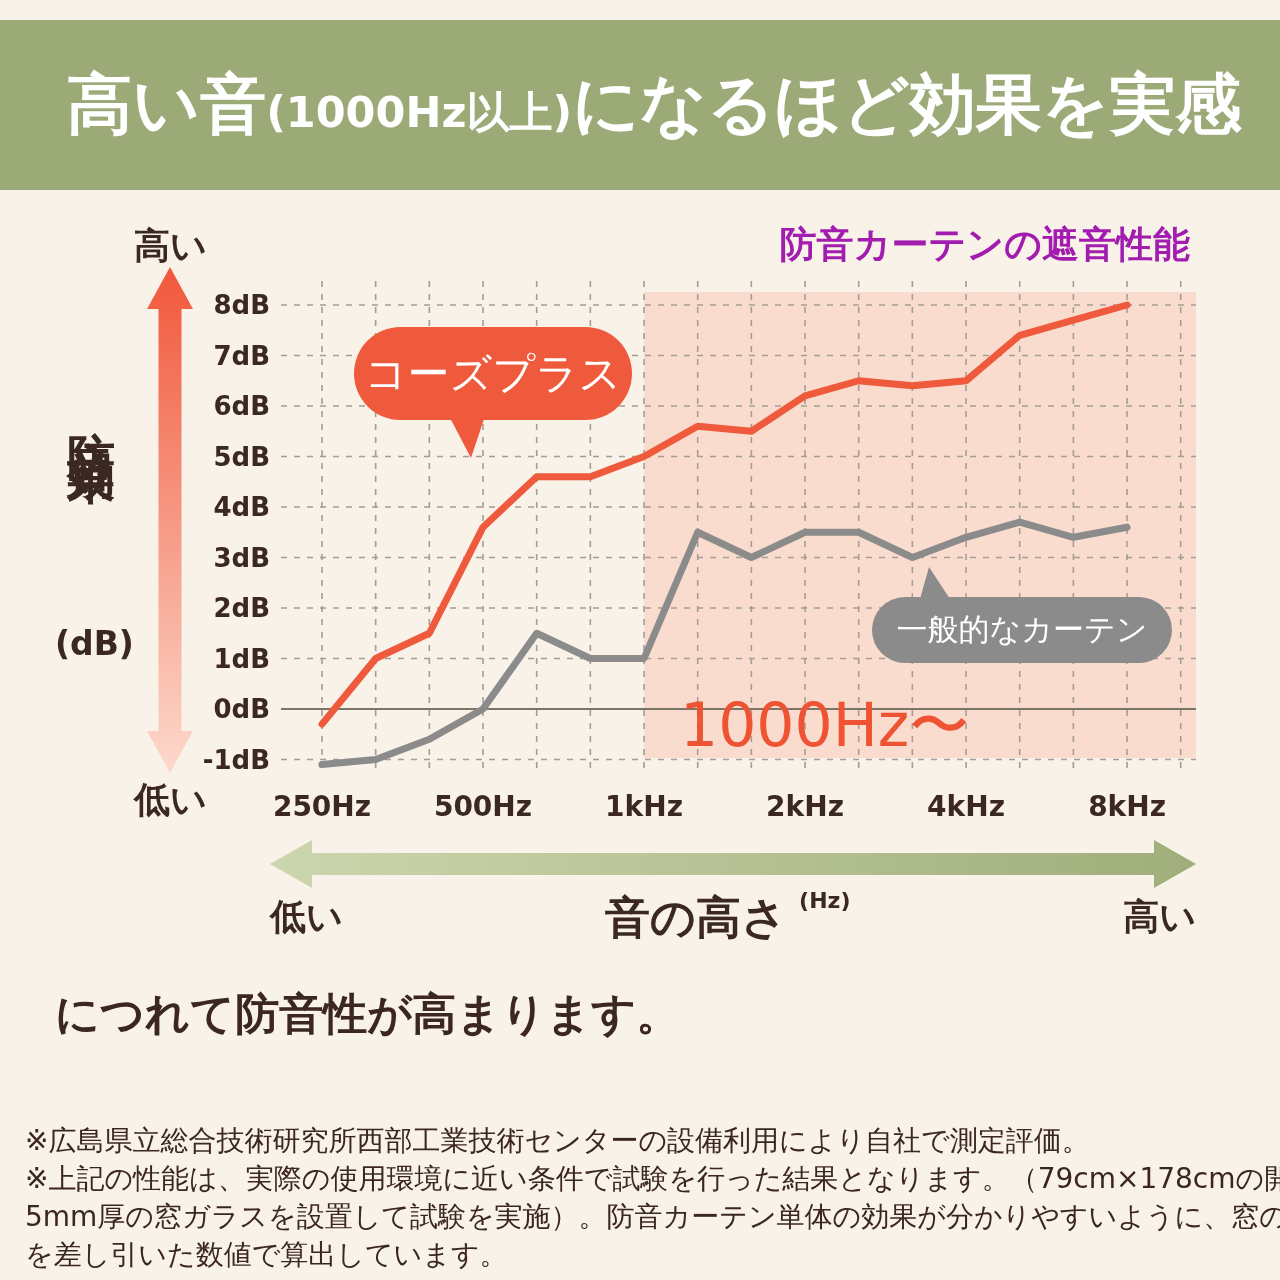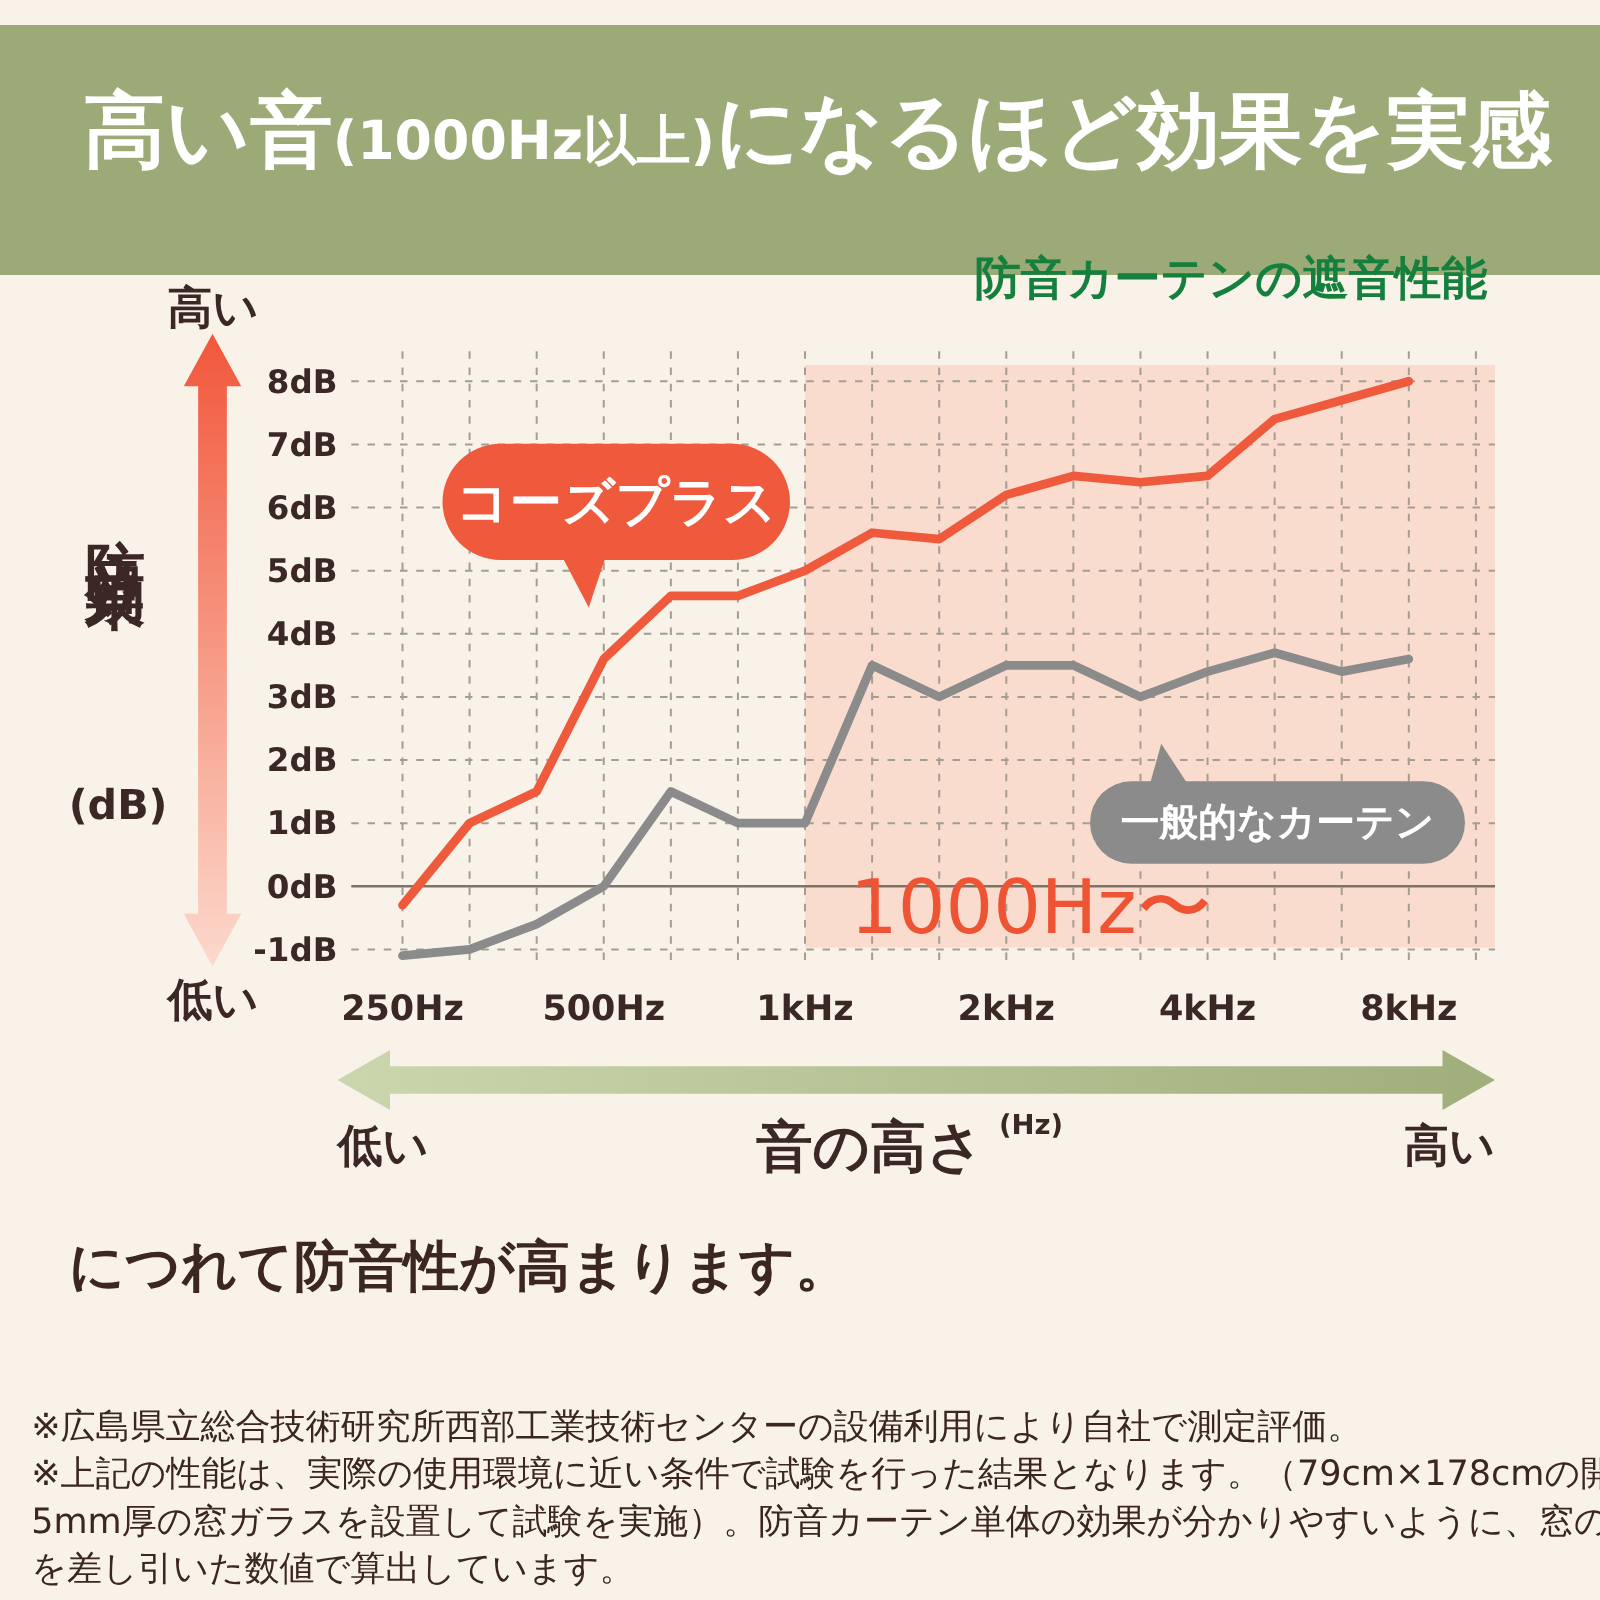--- a/index.html
+++ b/index.html
@@ -8,50 +8,50 @@
     position: relative;
     background: #f8f2e9;
     color: #3b2824;
     font-family: "DejaVu Sans", "Liberation Sans", sans-serif;
     overflow: hidden;
   }
   .abs { position: absolute; }
 
   
   .banner {
-    position: absolute; left: 0; top: 20px; width: 1280px; height: 200px;
+    position: absolute; left: 0; top: 20px; width: 1280px; height: 170px;
     background: #9caa78; text-align: center; line-height: 170px;
     color: #ffffff; white-space: nowrap; padding-left: 28px;
   }
   .banner .big   { font-size: 66px; font-weight: bold; }
   .banner .small { font-size: 43px; font-weight: bold; }
 
   
   .chart-title {
-    position: absolute; right: 90px; top: 198px;
-    font-size: 37px; font-weight: bold; color: #15803d; white-space: nowrap; font-family: Liberation Serif, serif;
+    position: absolute; right: 90px; top: 220px;
+    font-size: 37px; font-weight: bold; color: #a21caf; white-space: nowrap; font-family: Liberation Serif, serif;
   }
   .y-high { position: absolute; left: 134px; top: 222px; font-size: 36px; font-weight: bold; }
   .y-low  { position: absolute; left: 134px; top: 776px; font-size: 36px; font-weight: bold; }
   .ylabel-vertical {
     position: absolute; left: 60px; top: 392px;
     writing-mode: vertical-rl; text-orientation: upright;
     font-size: 48px; font-weight: bold; letter-spacing: 10px;
   }
   .ylabel-unit {
     position: absolute; left: 55px; top: 624px; width: 70px;
     text-align: center; font-size: 33px; font-weight: bold;
   }
   #chart-svg { position: absolute; left: 0; top: 0; width: 1280px; height: 960px; }
   #chart-svg text { font-family: inherit; }
 
   
   .bubble {
     position: absolute; display: flex; align-items: center; justify-content: center;
-    color: #fff; font-weight: bold; white-space: nowrap; margin-top: 28px;
+    color: #fff; font-weight: normal; white-space: nowrap;
   }
   .bubble-kozu {
     left: 354px; top: 327px; width: 278px; height: 93px;
     background: #ef5a3d; border-radius: 47px; font-size: 42px;
   }
   .bubble-kozu .tail {
     position: absolute; left: 95px; top: 89px; width: 0; height: 0;
     border-left: 22px solid transparent; border-right: 14px solid transparent;
     border-top: 42px solid #ef5a3d;
   }

